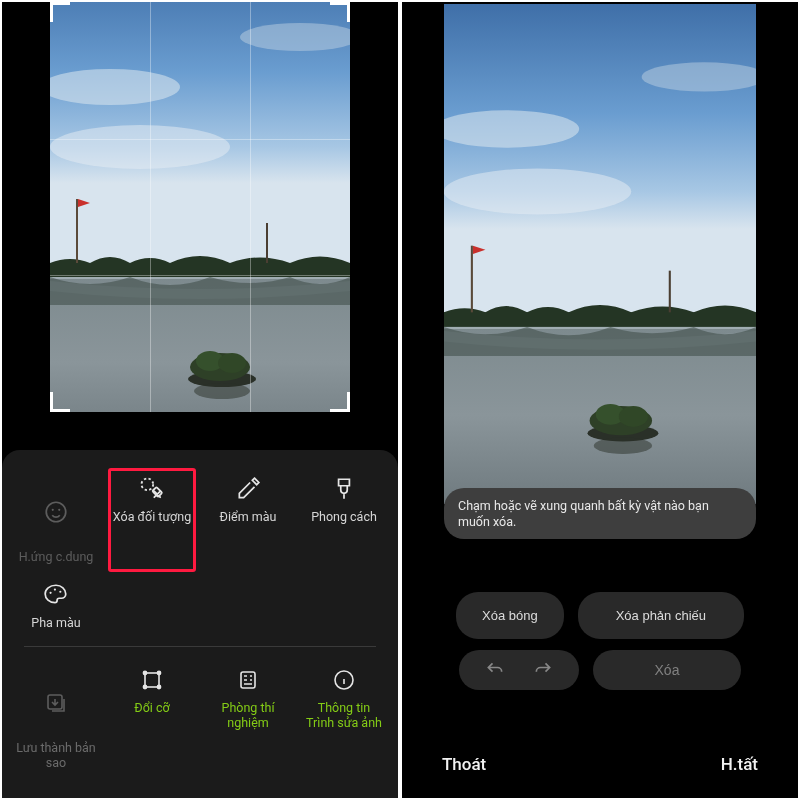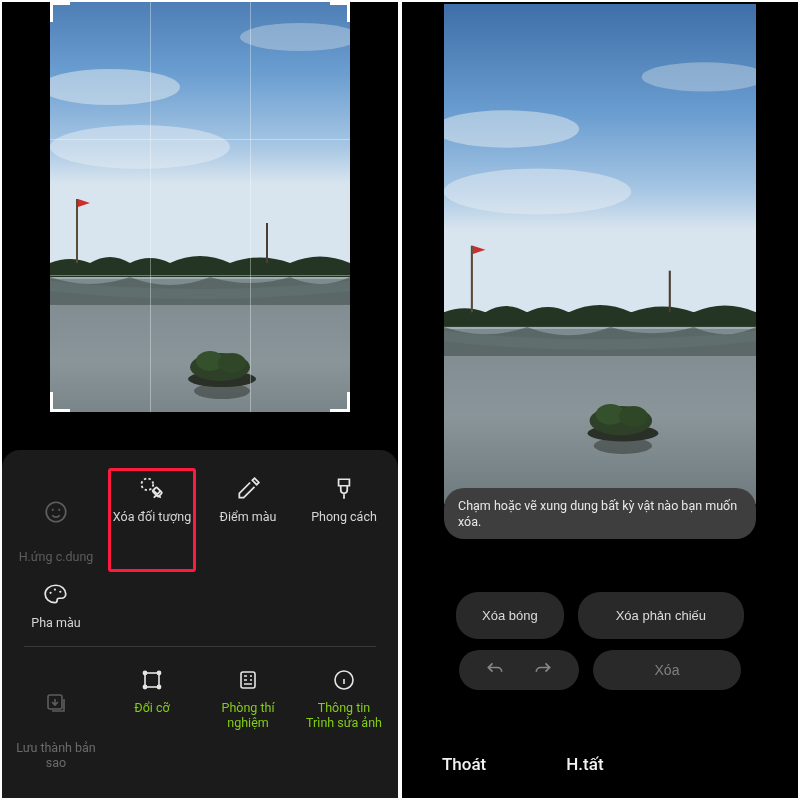--- a/index.html
+++ b/index.html
@@ -182,21 +182,21 @@
     padding: 0 62px;
     color:#808080;
     font-size:14px;
     border:none;
   }
   .right .footer {
     position:absolute;
     bottom: 24px;
     left:0; right:0;
     display:flex;
-    justify-content:flex-start;
+    justify-content:space-between;
     color:#f2f2f2;
     font-size:17px;
     font-weight:500;
   }
   .right .footer span { cursor:pointer; padding:0 40px; }
 </style>
 </head>
 <body>
 
 <svg width="0" height="0" style="position:absolute">
@@ -358,21 +358,21 @@
   </div>
 </div>
 
 <div class="screen right">
   <div class="photo-area-right">
     <svg class="photo" viewBox="0 0 300 480" preserveAspectRatio="xMidYMid slice" style="width:100%;height:100%">
         <use href="#lakephoto"></use>
       </svg>
   </div>
 
-  <div class="hint-bar">Chạm hoặc vẽ xung dung bất kỳ vật nào bạn muốn xóa.</div>
+  <div class="hint-bar">Chạm hoặc vẽ xung quanh bất kỳ vật nào bạn muốn xóa.</div>
 
   <div class="action-row">
     <button class="pill">Xóa bóng</button>
     <button class="pill wide">Xóa phản chiếu</button>
   </div>
 
   <div class="undo-row">
     <div class="icon-pill">
       <span>
         <svg viewBox="0 0 24 24" fill="none" stroke="currentColor" stroke-width="2">

